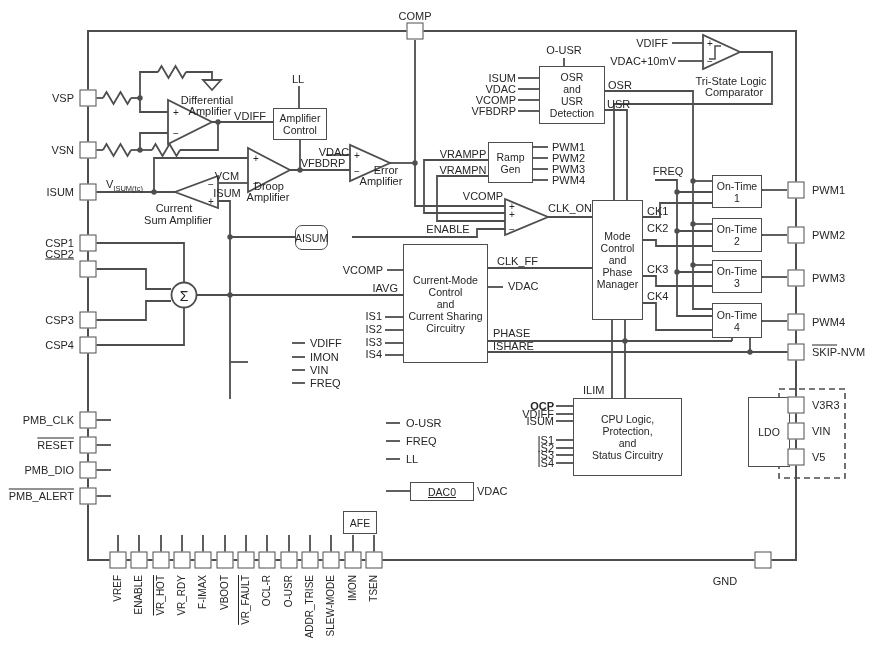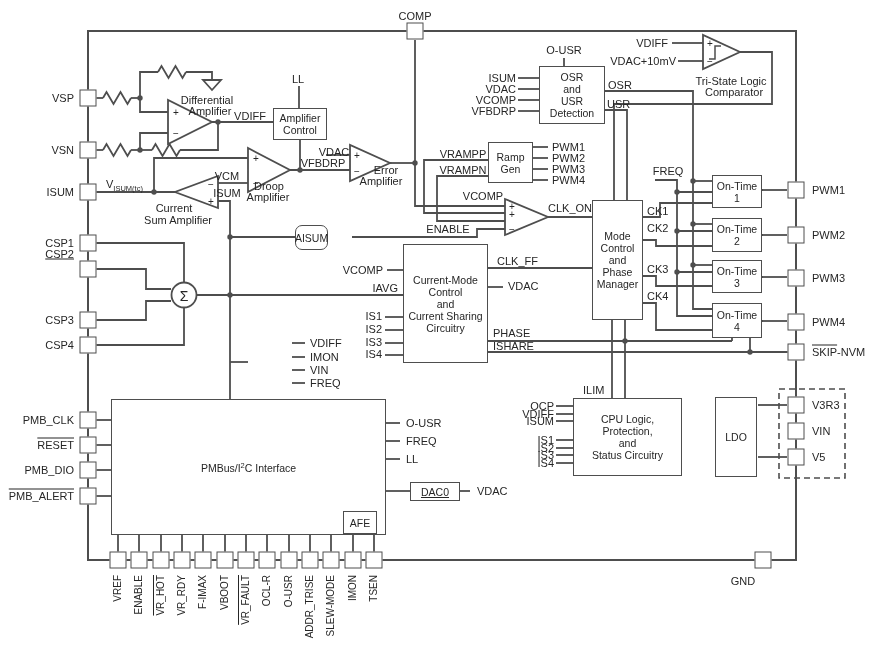--- a/index.html
+++ b/index.html
@@ -187,23 +187,20 @@
       <circle cx="677" cy="192" r="2.7"></circle>
         <circle cx="677" cy="231" r="2.7"></circle>
       <circle cx="677" cy="272" r="2.7"></circle>
         <circle cx="693" cy="181" r="2.7"></circle>
       <circle cx="693" cy="224" r="2.7"></circle>
         <circle cx="693" cy="265" r="2.7"></circle>
       <circle cx="625" cy="341" r="2.7"></circle>
         <circle cx="750" cy="352" r="2.7"></circle>
     </g>
   </svg>
-<div class="blk" style="left: 111px; top: 399px; width: 275px; height: 136px;">
-      <div><span>PMBus/I</span><span class="sup">2</span><span>C Interface</span></div>
-    </div>
     <div class="blk" style="left: 343px; top: 511px; width: 34px; height: 23px;">
       <div><span>AFE</span></div>
     </div>
     <div class="blk" style="left: 273px; top: 108px; width: 54px; height: 32px;">
       <div><span>Amplifier</span></div>
       <div><span>Control</span></div>
     </div>
     <div class="blk" style="left: 488px; top: 142px; width: 45px; height: 41px;">
       <div><span>Ramp</span></div>
       <div><span>Gen</span></div>
@@ -243,27 +240,27 @@
       <div><span>and</span></div>
       <div><span>Current Sharing</span></div>
       <div><span>Circuitry</span></div>
     </div>
     <div class="blk" style="left: 573px; top: 398px; width: 109px; height: 78px;">
       <div><span>CPU Logic,</span></div>
       <div><span>Protection,</span></div>
       <div><span>and</span></div>
       <div><span>Status Circuitry</span></div>
     </div>
-    <div class="blk" style="left: 715px; top: 397px; width: 42px; height: 80px;">
+    <div class="blk" style="left: 748px; top: 397px; width: 42px; height: 70px;">
       <div><span>LDO</span></div>
     </div>
     <div class="blk" style="left: 295px; top: 225px; width: 33px; height: 25px; border-radius: 7px;">
       <div><span>AISUM</span></div>
     </div>
-    <div class="blk" style="left: 410px; top: 482px; width: 50px; height: 19px; text-decoration: underline;">
+    <div class="blk" style="left: 410px; top: 482px; width: 64px; height: 19px; text-decoration: underline;">
       <div><span>DAC0</span></div>
     </div>
     <div class="lbl ac" style="left: 250px; top: 116px;"><span>VDIFF</span></div>
     <div class="lbl ac" style="left: 298px; top: 79px;"><span>LL</span></div>
     <div class="lbl ac" style="left: 334px; top: 152px;"><span>VDAC</span></div>
     <div class="lbl ac" style="left: 323px; top: 163px;"><span>VFBDRP</span></div>
     <div class="lbl ac" style="left: 227px; top: 176px;"><span>VCM</span></div>
     <div class="lbl ac" style="left: 227px; top: 193px;"><span>ISUM</span></div>
     <div class="lbl al" style="left: 106px; top: 186px; text-align: center;"><span>V</span><span class="sub">ISUM(tc)</span></div>
     <div class="lbl ac" style="left: 207px; top: 100px;"><span>Differential</span></div>
@@ -303,21 +300,21 @@
     <div class="lbl ar" style="left: 398px; top: 288px;"><span>IAVG</span></div>
     <div class="lbl ar" style="left: 382px; top: 316px;"><span>IS1</span></div>
     <div class="lbl ar" style="left: 382px; top: 329px;"><span>IS2</span></div>
     <div class="lbl ar" style="left: 382px; top: 342px;"><span>IS3</span></div>
     <div class="lbl ar" style="left: 382px; top: 354px;"><span>IS4</span></div>
     <div class="lbl al" style="left: 497px; top: 261px;"><span>CLK_FF</span></div>
     <div class="lbl al" style="left: 508px; top: 286px;"><span>VDAC</span></div>
     <div class="lbl al" style="left: 493px; top: 333px;"><span>PHASE</span></div>
     <div class="lbl al" style="left: 493px; top: 346px;"><span>ISHARE</span></div>
     <div class="lbl al" style="left: 583px; top: 390px;"><span>ILIM</span></div>
-    <div class="lbl ar" style="left: 554px; top: 406px;"><span>OCP</span></div>
+    <div class="lbl ar" style="left: 554px; top: 406px; font-weight: bold;"><span>OCP</span></div>
     <div class="lbl ar" style="left: 554px; top: 414px;"><span>VDIFF</span></div>
     <div class="lbl ar" style="left: 554px; top: 421px;"><span>ISUM</span></div>
     <div class="lbl ar" style="left: 554px; top: 440px;"><span>IS1</span></div>
     <div class="lbl ar" style="left: 554px; top: 448px;"><span>IS2</span></div>
     <div class="lbl ar" style="left: 554px; top: 455px;"><span>IS3</span></div>
     <div class="lbl ar" style="left: 554px; top: 463px;"><span>IS4</span></div>
     <div class="lbl al" style="left: 406px; top: 423px;"><span>O-USR</span></div>
     <div class="lbl al" style="left: 406px; top: 441px;"><span>FREQ</span></div>
     <div class="lbl al" style="left: 406px; top: 459px;"><span>LL</span></div>
     <div class="lbl al" style="left: 477px; top: 491px;"><span>VDAC</span></div>
@@ -399,14 +396,14 @@
     <div class="vlbl" style="left: 289px; top: 575px;"><span>O-USR</span></div>
     <div class="pinbox" style="left: 310px; top: 560px;"></div>
     <div class="vlbl" style="left: 310px; top: 575px;"><span>ADDR_TRISE</span></div>
     <div class="pinbox" style="left: 331px; top: 560px;"></div>
     <div class="vlbl" style="left: 331px; top: 575px;"><span>SLEW-MODE</span></div>
     <div class="pinbox" style="left: 353px; top: 560px;"></div>
     <div class="vlbl" style="left: 353px; top: 575px;"><span>IMON</span></div>
     <div class="pinbox" style="left: 374px; top: 560px;"></div>
     <div class="vlbl" style="left: 374px; top: 575px;"><span>TSEN</span></div>
     <div class="pinbox" style="left: 763px; top: 560px;"></div>
-    <div class="lbl ac" style="left: 743px; top: 581px;"><span>GND</span></div>
+    <div class="lbl ac" style="left: 725px; top: 581px;"><span>GND</span></div>
   </div>
 
 </body></html>

